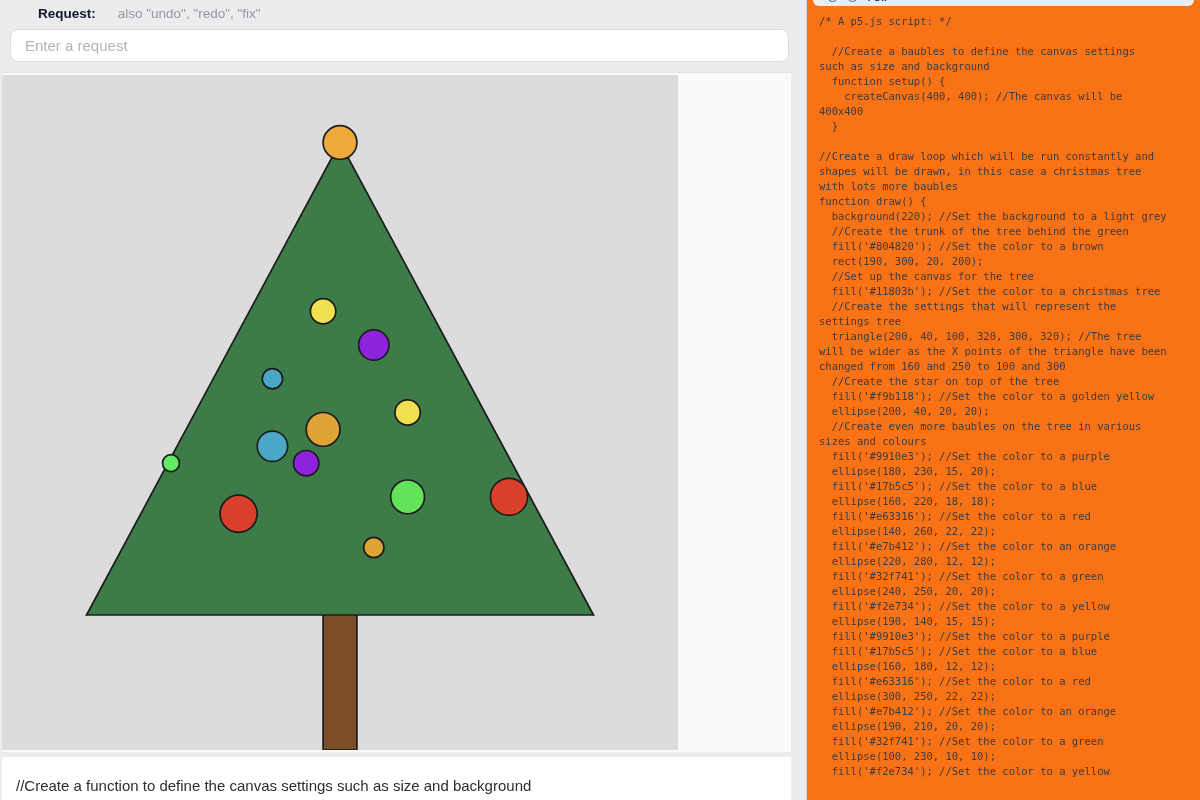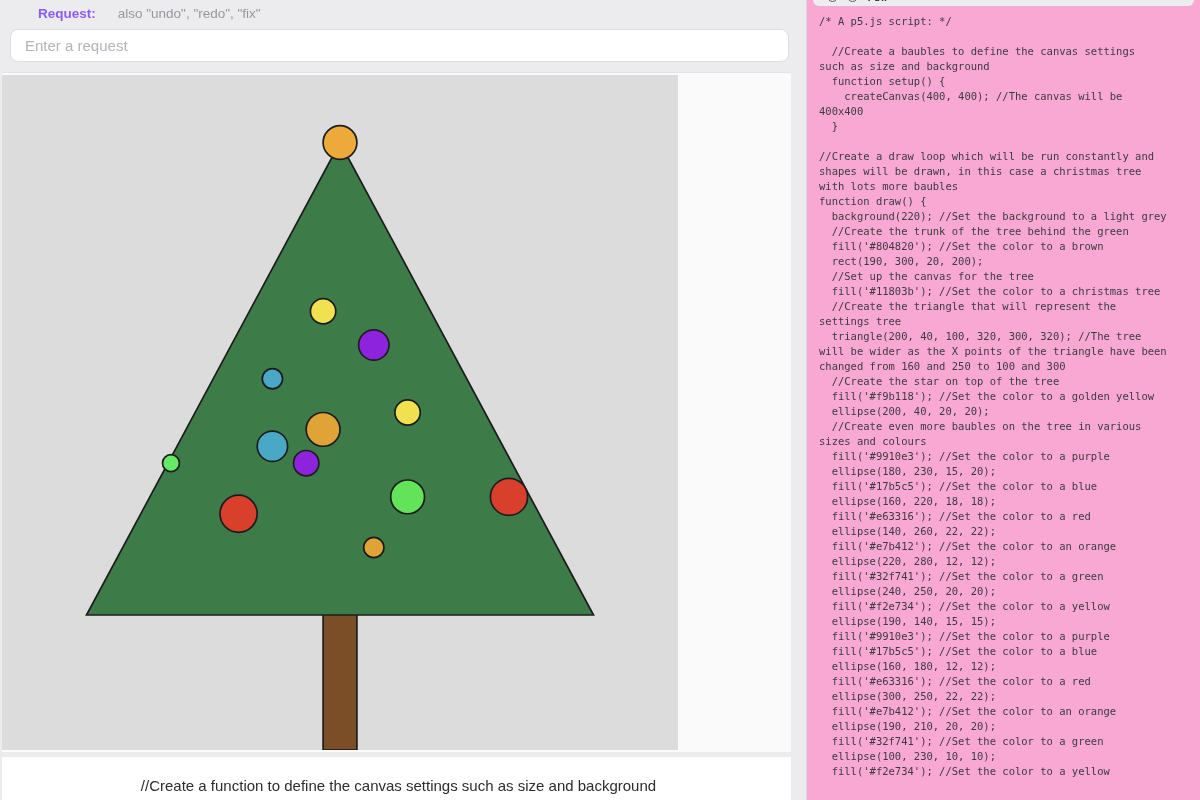--- a/index.html
+++ b/index.html
@@ -3,46 +3,46 @@
 <meta charset="utf-8">
 <style>
   html,body{margin:0;padding:0;}
   body{
     width:1200px;height:800px;position:relative;overflow:hidden;
     background:#ececee;
     font-family:"Liberation Sans", sans-serif;
   }
   
   .request-row{position:absolute;left:10px;top:4px;height:20px;white-space:nowrap;}
-  .request-label{font-size:13.5px;font-weight:bold;color:#8b5cf6;padding-left:28px;}
+  .request-label{font-size:13.5px;font-weight:bold;color:#0f172a;padding-left:28px;}
   .request-hint{font-size:13.5px;color:#97979e;margin-left:22px;}
   .request-input{
     position:absolute;left:10px;top:29px;width:779px;height:33px;
     box-sizing:border-box;border:1px solid #dedee2;border-radius:8px;
     background:#ffffff;padding:2px 14px;font-size:15px;color:#333;
     font-family:"Liberation Sans", sans-serif;outline:none;
   }
   .request-input::placeholder{color:#b3b3bb;}
   .stage{
     position:absolute;left:2px;top:72px;width:789px;height:680px;
     background:#fafafa;border-top:1px solid #e3e3e6;box-sizing:border-box;
   }
   .sketch-canvas{
     position:absolute;left:2px;top:75px;width:676px;height:675px;display:block;
   }
   .preview-box{
     position:absolute;left:2px;top:757px;width:789px;height:60px;
     background:#ffffff;box-sizing:border-box;padding:18px 10px 0 14px;
     font-size:15px;color:#2d2d2f;line-height:22px;
   }
-  .preview-line{white-space:pre;text-align:center;}
+  .preview-line{white-space:pre;}
   
   .code-panel{
     position:absolute;left:806px;top:0;width:394px;height:800px;
-    background:#f9a8d4;border-left:1px solid #dadade;box-sizing:border-box;
+    background:#f97316;border-left:1px solid #dadade;box-sizing:border-box;
     overflow:hidden;
   }
   .code-toolbar{
     position:absolute;left:6px;top:-20px;right:6px;height:26px;
     background:#ededef;border-radius:6px;
   }
   .tb-icon{
     position:absolute;bottom:4px;width:11px;height:11px;border-radius:50%;
     border:1.5px solid #5a5a60;box-sizing:border-box;background:#ededef;
   }
@@ -112,21 +112,21 @@
       <div class="code-line">//Create a draw loop which will be run constantly and</div>
       <div class="code-line">shapes will be drawn, in this case a christmas tree</div>
       <div class="code-line">with lots more baubles</div>
       <div class="code-line">function draw() {</div>
       <div class="code-line">  background(220); //Set the background to a light grey</div>
       <div class="code-line">  //Create the trunk of the tree behind the green</div>
       <div class="code-line">  fill('#804820'); //Set the color to a brown</div>
       <div class="code-line">  rect(190, 300, 20, 200);</div>
       <div class="code-line">  //Set up the canvas for the tree</div>
       <div class="code-line">  fill('#11803b'); //Set the color to a christmas tree</div>
-      <div class="code-line">  //Create the triangle that will represent the</div>
+      <div class="code-line">  //Create the settings that will represent the</div>
       <div class="code-line">settings tree</div>
       <div class="code-line">  triangle(200, 40, 100, 320, 300, 320); //The tree</div>
       <div class="code-line">will be wider as the X points of the triangle have been</div>
       <div class="code-line">changed from 160 and 250 to 100 and 300</div>
       <div class="code-line">  //Create the star on top of the tree</div>
       <div class="code-line">  fill('#f9b118'); //Set the color to a golden yellow</div>
       <div class="code-line">  ellipse(200, 40, 20, 20);</div>
       <div class="code-line">  //Create even more baubles on the tree in various</div>
       <div class="code-line">sizes and colours</div>
       <div class="code-line">  fill('#9910e3'); //Set the color to a purple</div>

